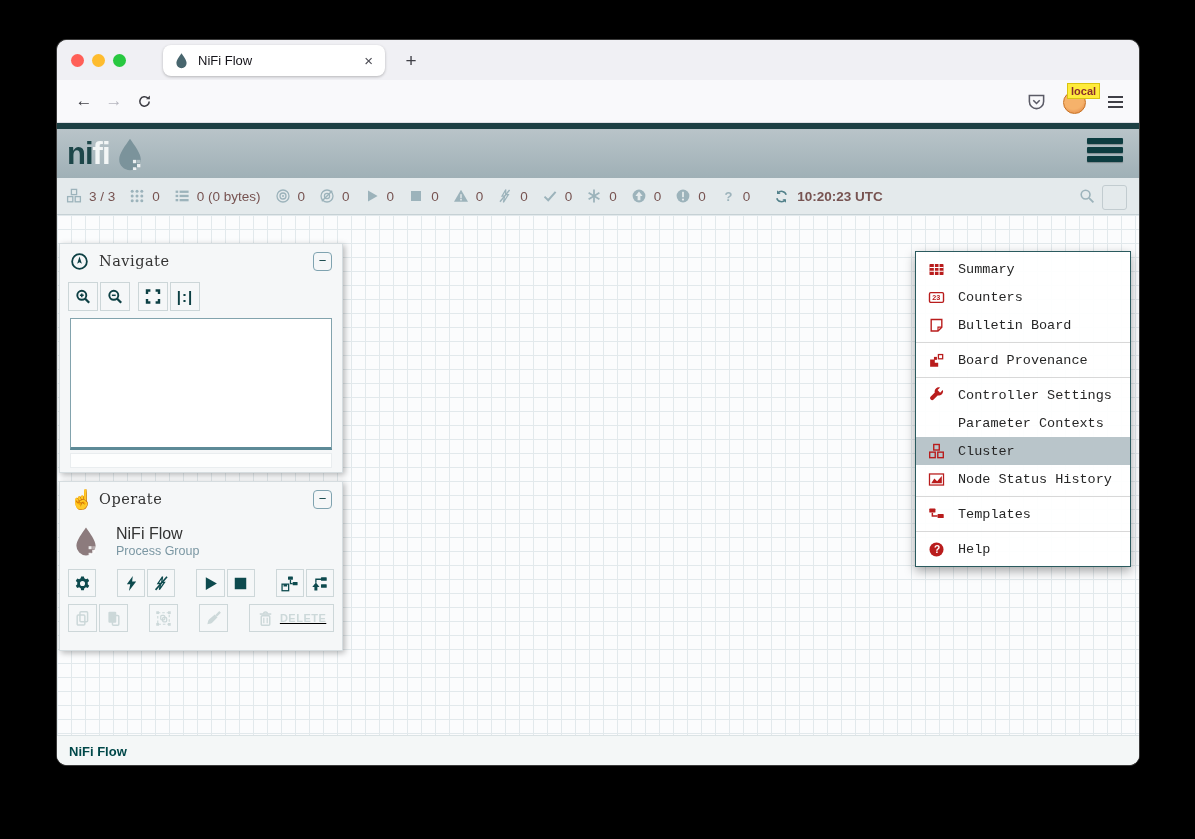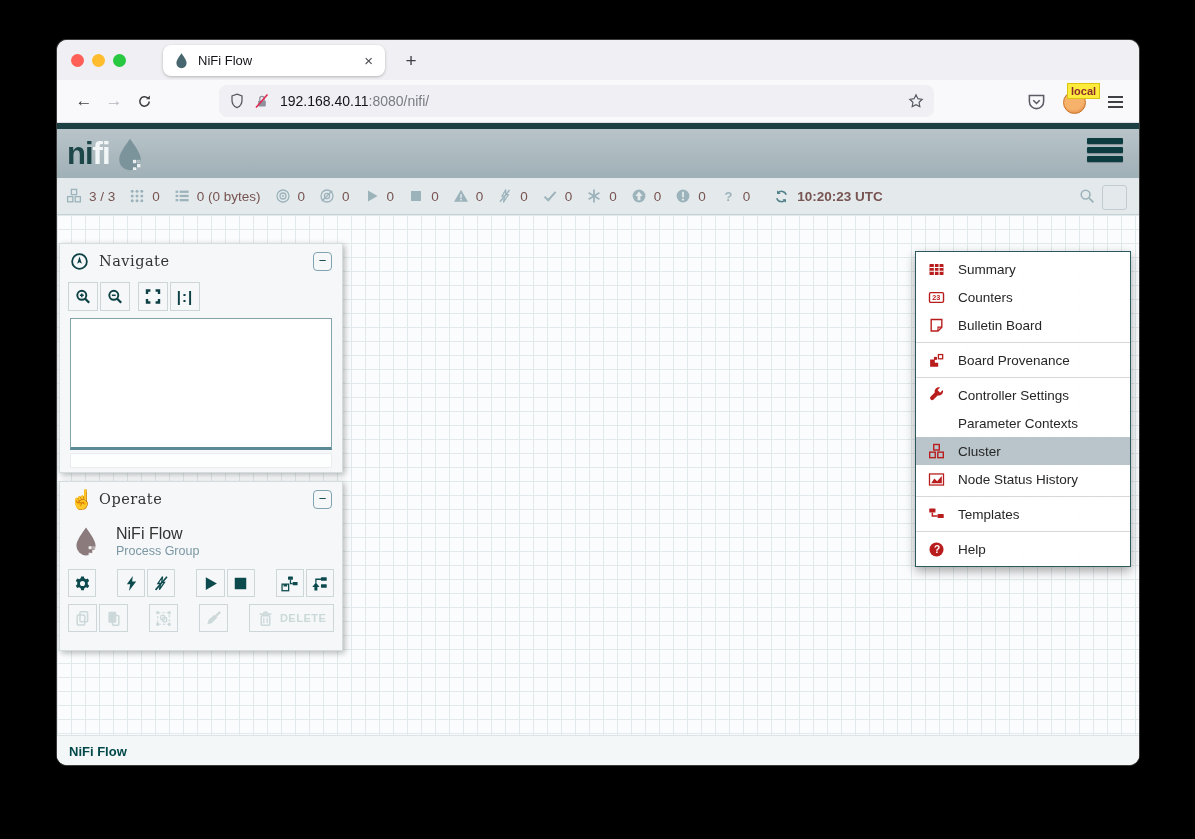--- a/index.html
+++ b/index.html
@@ -89,33 +89,33 @@
   .operate{top:266px;height:170px;}
   .op-flow{display:flex;align-items:center;padding:4px 10px 0;}
   .op-drop{width:32px;height:42px;color:#8c7b7d;}
   .op-names{margin-left:14px;}
   .op-name{font-size:16px;color:#333;}
   .op-type{font-size:12.5px;color:#7b97a3;margin-top:1px;}
   .op-id{padding:8px 0 0 12px;font-size:12.5px;color:#775351;}
   .op-row{display:flex;align-items:center;padding:7px 8px 0;}
   .ob{height:28px;width:30px;border:1px solid #cdd7d9;background:transparent;display:flex;align-items:center;justify-content:center;padding:0;box-sizing:border-box;}
   .ob + .ob{margin-left:2px;}
-  .ob.gap{margin-left:21px;}
+  .ob.gap{margin-left:21px;text-decoration:underline;}
   .ob .ic{width:17px;height:17px;color:#0d4a4e;}
   .ob.disabled .ic{color:#ccd8d9;}
   .ob.wide{width:88px;justify-content:flex-start;padding-left:7px;}
   .ob-label{font-size:11px;font-weight:bold;color:#ccd8d9;letter-spacing:.5px;margin-left:6px;}
   .ob-label:empty{display:none;}
 
   
   .gmenu{position:absolute;left:858px;top:128px;width:216px;background:rgba(255,255,255,.93);border:1px solid #2a5a5e;box-shadow:0 4px 10px rgba(0,0,0,.35);padding:3px 0;box-sizing:border-box;}
   .mi{height:28px;display:flex;align-items:center;padding:0 12px;}
   .mi.active{background:#b9c5ca;}
   .mi-ic{width:17px;height:17px;color:#b91c1c;flex:0 0 17px;}
-  .mi-label{font-size:13.5px;color:#262626;margin-left:13px;white-space:nowrap;}
+  .mi-label{font-size:13.5px;color:#262626;margin-left:13px;white-space:nowrap;font-family:Liberation Mono, monospace;}
   .mi-divider{height:1px;background:#d8d8d8;margin:3px 0;}
 </style>
 </head>
 <body>
 
 <div class="window">
 
   <div class="tabbar">
     <div class="traffic">
       <span class="tl red"></span>
@@ -138,40 +138,20 @@
     <span class="nav-btn back">←</span>
     <span class="nav-btn fwd">→</span>
     <span class="nav-btn reload">
         <span class="ic">
           <svg viewBox="0 0 16 16" xmlns="http://www.w3.org/2000/svg">
             <path d="M13 8a5 5 0 1 1-1.5-3.6" fill="none" stroke="currentColor" stroke-width="1.7"></path>
             <path d="M13.7 1.6v4h-4z" fill="currentColor"></path>
           </svg>
         </span>
       </span>
-    <div class="urlbar">
-      <span class="ic">
-          <svg viewBox="0 0 16 16" xmlns="http://www.w3.org/2000/svg">
-            <path d="M8 1.2 13 3v4.2c0 3.8-2.4 6.3-5 7.4-2.6-1.1-5-3.6-5-7.4V3Z" fill="none" stroke="currentColor" stroke-width="1.3"></path>
-          </svg>
-        </span>
-      <span class="ic" style="margin-left:9px">
-          <svg viewBox="0 0 16 16" xmlns="http://www.w3.org/2000/svg">
-            <path d="M5.8 7.5v-2a2.2 2.2 0 0 1 4.4 0v2" fill="none" stroke="#8f8f9d" stroke-width="1.3"></path>
-            <rect x="4.2" y="7.5" width="7.6" height="6" rx="1" fill="#8f8f9d"></rect>
-            <line x1="2" y1="14.5" x2="13.5" y2="1.5" stroke="#e22850" stroke-width="1.6"></line>
-          </svg>
-        </span>
-      <span class="url-text"><span>192.168.40.11</span><span class="suffix">:8080/nifi/</span></span>
-      <span class="ic star">
-          <svg viewBox="0 0 16 16" xmlns="http://www.w3.org/2000/svg">
-            <path d="M8 1.8 9.9 5.7l4.3.6-3.1 3 .7 4.3L8 11.6l-3.8 2 .7-4.3-3.1-3 4.3-.6Z" fill="none" stroke="currentColor" stroke-width="1.2"></path>
-          </svg>
-        </span>
-    </div>
     <div class="nav-right">
       <span class="ic pocket">
           <svg viewBox="0 0 16 16" xmlns="http://www.w3.org/2000/svg">
             <path d="M2 3h12v5a6 6 0 0 1-12 0Z" fill="none" stroke="currentColor" stroke-width="1.3"></path>
             <path d="M5.3 7 8 9.7 10.7 7" fill="none" stroke="currentColor" stroke-width="1.3"></path>
           </svg>
         </span>
       <span class="avatar-wrap">
         <span class="avatar"></span>
         <span class="local-badge">local</span>

